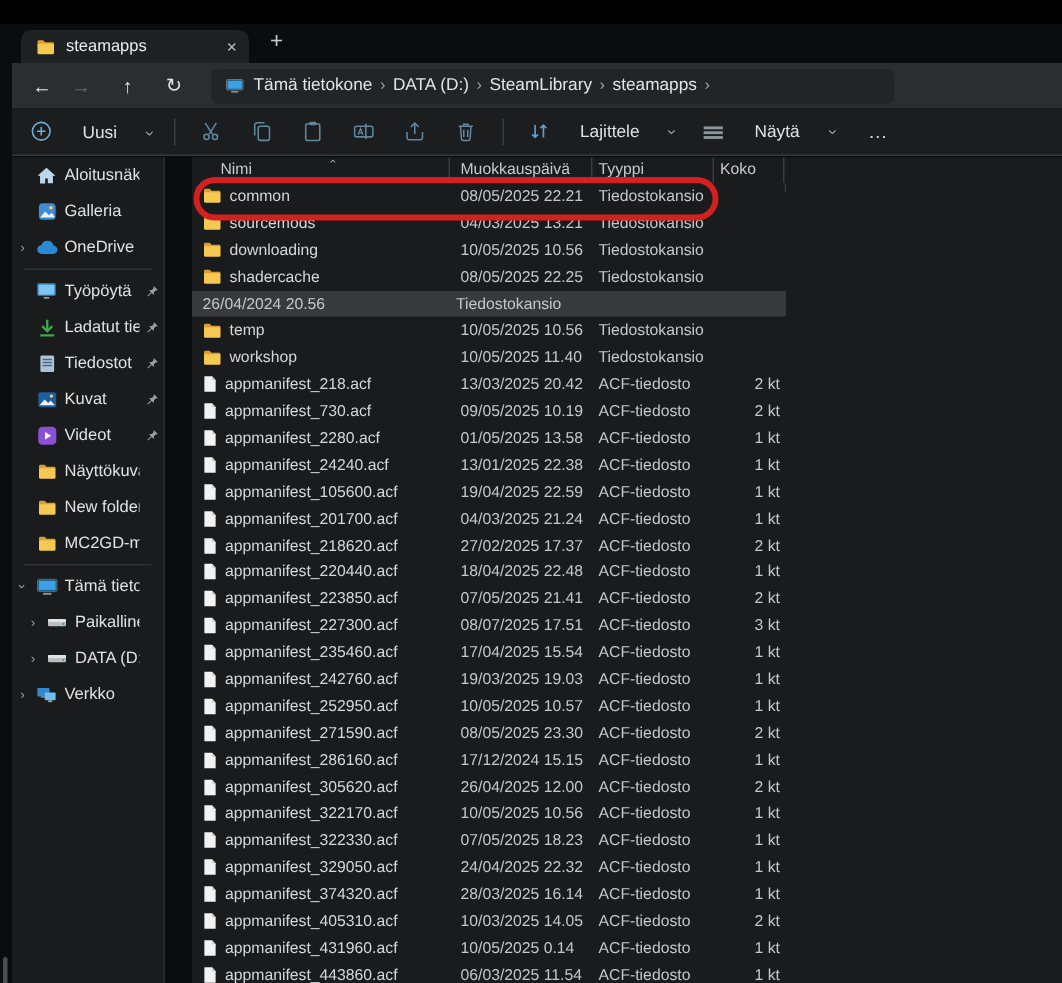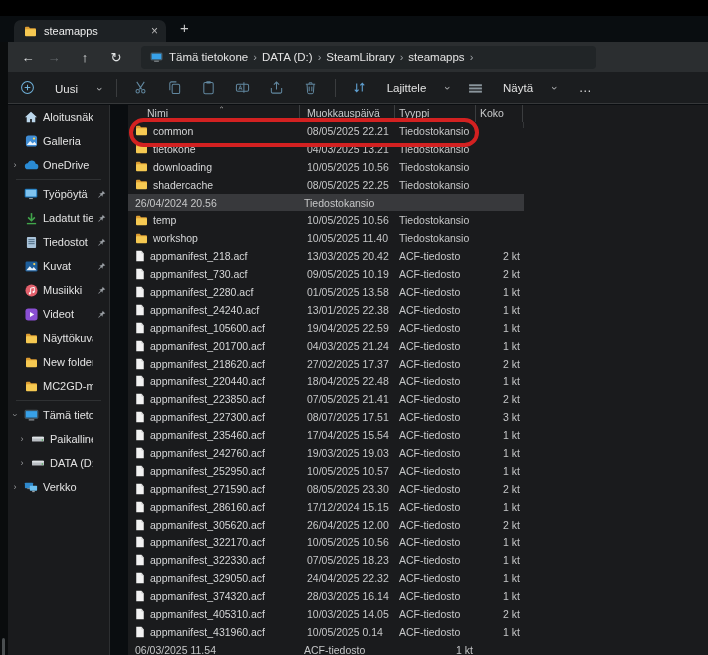--- a/index.html
+++ b/index.html
@@ -326,37 +326,20 @@
         <span class="spin">
             <svg width="9" height="9" viewBox="0 0 10 10">
               <path d="M6.2.8l3 3-1.7.3-1.2 1.2-.2 2.1-1.5-1.5L2 8.6l-.6-.6 2.7-2.6L2.6 3.9l2.1-.2L5.9 2.5z" fill="#999ea3"></path>
             </svg>
           </span>
       </div>
         <div class="sitem">
         <span class="schev"></span>
         <span class="sico">
             <svg width="13" height="13" viewBox="0 0 14 14">
-              <circle cx="7" cy="7" r="6.5" fill="#e2606c"></circle>
-              <path d="M6.1 10V4.5l3.9-.9v5" stroke="#fff" stroke-width="1" fill="none"></path>
-              <circle cx="5.2" cy="10.1" r="1.1" fill="#fff"></circle>
-              <circle cx="9.1" cy="8.6" r="1.1" fill="#fff"></circle>
-            </svg>
-          </span>
-        <span class="slabel">Musiikki</span>
-        <span class="spin">
-            <svg width="9" height="9" viewBox="0 0 10 10">
-              <path d="M6.2.8l3 3-1.7.3-1.2 1.2-.2 2.1-1.5-1.5L2 8.6l-.6-.6 2.7-2.6L2.6 3.9l2.1-.2L5.9 2.5z" fill="#999ea3"></path>
-            </svg>
-          </span>
-      </div>
-        <div class="sitem">
-        <span class="schev"></span>
-        <span class="sico">
-            <svg width="13" height="13" viewBox="0 0 14 14">
               <rect x="0.5" y="0.5" width="13" height="13" rx="3" fill="#8a4fd3"></rect>
               <path d="M5.4 4.3l4.5 2.7-4.5 2.7z" fill="#fff"></path>
             </svg>
           </span>
         <span class="slabel">Videot</span>
         <span class="spin">
             <svg width="9" height="9" viewBox="0 0 10 10">
               <path d="M6.2.8l3 3-1.7.3-1.2 1.2-.2 2.1-1.5-1.5L2 8.6l-.6-.6 2.7-2.6L2.6 3.9l2.1-.2L5.9 2.5z" fill="#999ea3"></path>
             </svg>
           </span>
@@ -477,21 +460,21 @@
         <span class="fsize"></span>
       </div>
         <div class="frow">
         <span class="fname">
           <span class="fico">
               <svg width="13" height="11" viewBox="0 0 16 14">
                 <path d="M1 2.2C1 1.5 1.5 1 2.2 1h3.6l1.6 1.8h6.4c.7 0 1.2.5 1.2 1.2v1.2H1z" fill="#dd9d32"></path>
                 <rect x="1" y="4" width="14" height="9" rx="1.2" fill="#f6c952"></rect>
               </svg>
             </span>
-          <span>tietokone</span>
+          <span>sourcemods</span>
         </span>
         <span class="fdate">04/03/2025 13.21</span>
         <span class="ftype">Tiedostokansio</span>
         <span class="fsize"></span>
       </div>
         <div class="frow">
         <span class="fname">
           <span class="fico">
               <svg width="13" height="11" viewBox="0 0 16 14">
                 <path d="M1 2.2C1 1.5 1.5 1 2.2 1h3.6l1.6 1.8h6.4c.7 0 1.2.5 1.2 1.2v1.2H1z" fill="#dd9d32"></path>
@@ -853,20 +836,29 @@
                 <path d="M7.7.8l2.8 3.1H7.7z" fill="#c9c9c9"></path>
               </svg>
             </span>
           <span>appmanifest_431960.acf</span>
         </span>
         <span class="fdate">10/05/2025 0.14</span>
         <span class="ftype">ACF-tiedosto</span>
         <span class="fsize">1 kt</span>
       </div>
         <div class="frow">
+        <span class="fname">
+          <span class="fico">
+              <svg width="10" height="12" viewBox="0 0 12 14">
+                <path d="M1.5.8h6.2L10.5 3.9v9.3h-9z" fill="#f2f2f2"></path>
+                <path d="M7.7.8l2.8 3.1H7.7z" fill="#c9c9c9"></path>
+              </svg>
+            </span>
+          <span>appmanifest_443860.acf</span>
+        </span>
         <span class="fdate">06/03/2025 11.54</span>
         <span class="ftype">ACF-tiedosto</span>
         <span class="fsize">1 kt</span>
       </div>
       </div>
     <div class="annotation"></div>
   </div>
 
   <div class="statusbar">
     <span>60 kohdetta</span>

